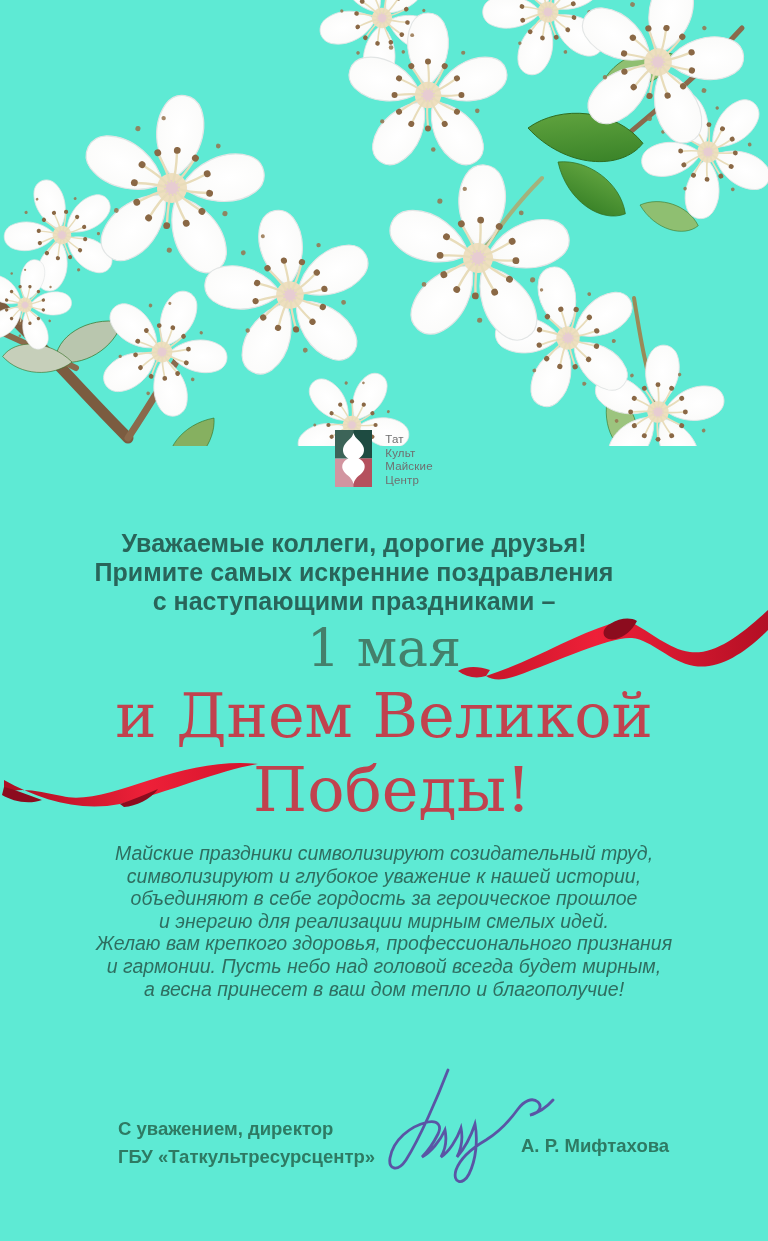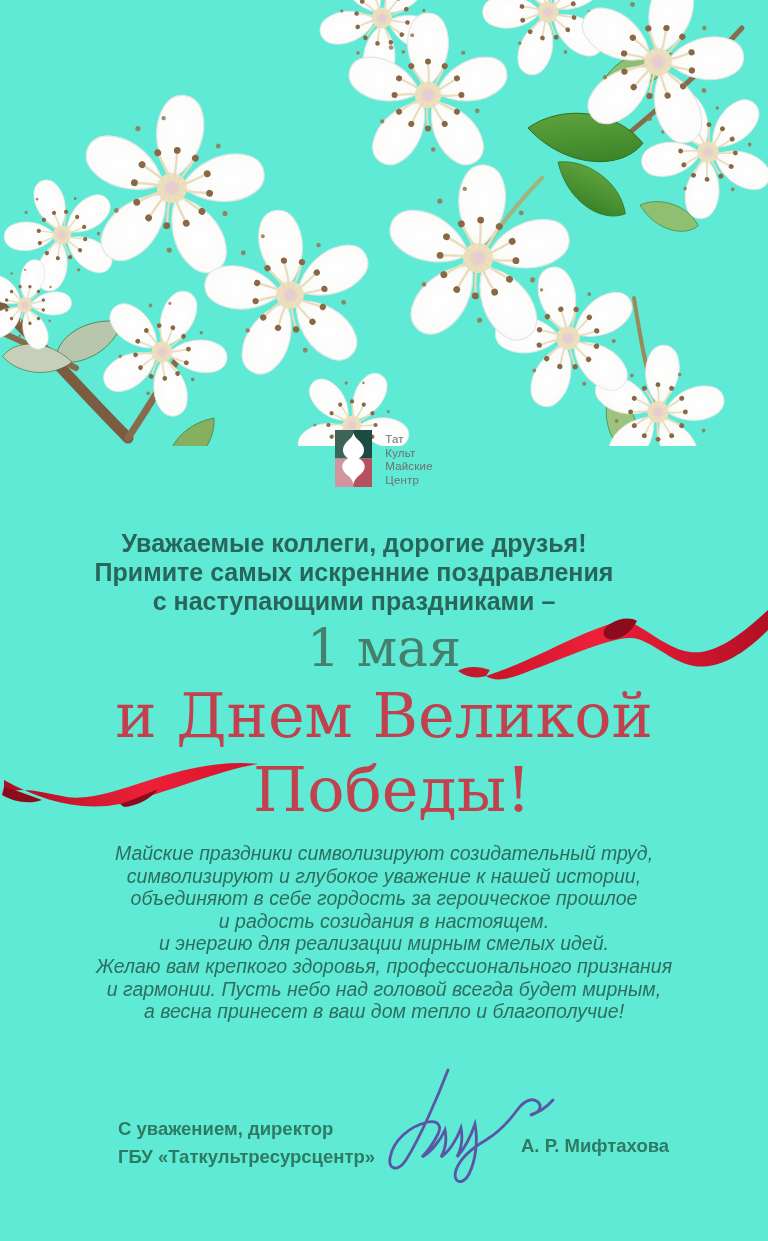--- a/index.html
+++ b/index.html
@@ -194,21 +194,20 @@
       C116,791 84,802 62,796
       C40,792 20,786 4,794 Z"></path>
     <path fill="#8c0c1e" d="M4,787 C16,790 28,795 42,800 C28,805 12,801 2,795 Z"></path>
     <path fill="#8c0c1e" d="M120,804 C132,800 146,794 158,789 C150,800 136,806 124,807 Z"></path>
   </svg>
 
   <div id="message" class="abs">
     <div>Майские праздники символизируют созидательный труд,</div>
     <div>символизируют и глубокое уважение к нашей истории,</div>
     <div>объединяют в себе гордость за героическое прошлое</div>
-    <div>и радость созидания в настоящем.</div>
     <div>и энергию для реализации мирным смелых идей.</div>
     <div>Желаю вам крепкого здоровья, профессионального признания</div>
     <div>и гармонии. Пусть небо над головой всегда будет мирным,</div>
     <div>а весна принесет в ваш дом тепло и благополучие!</div>
   </div>
 
   <div id="sig-role" class="abs">
     <div>С уважением, директор</div>
     <div>ГБУ «Таткультресурсцентр»</div>
   </div>

